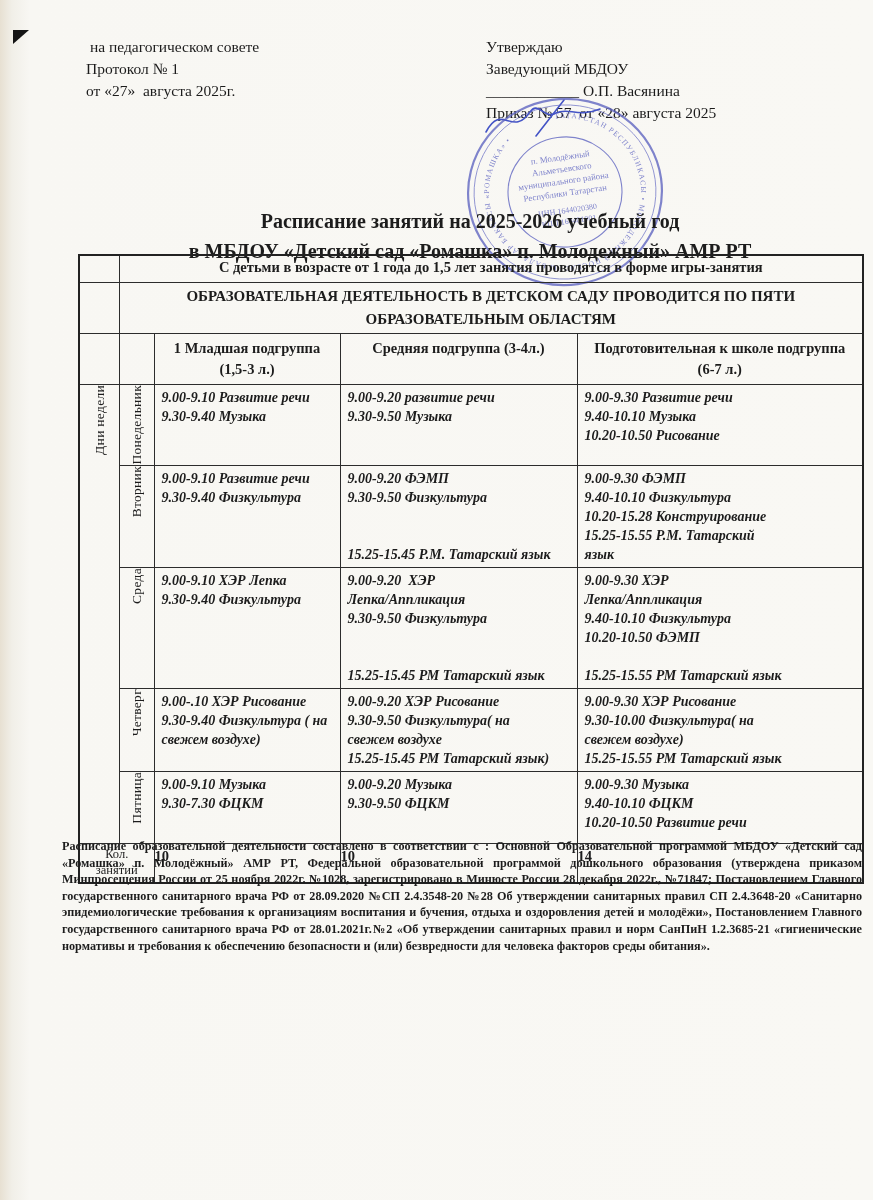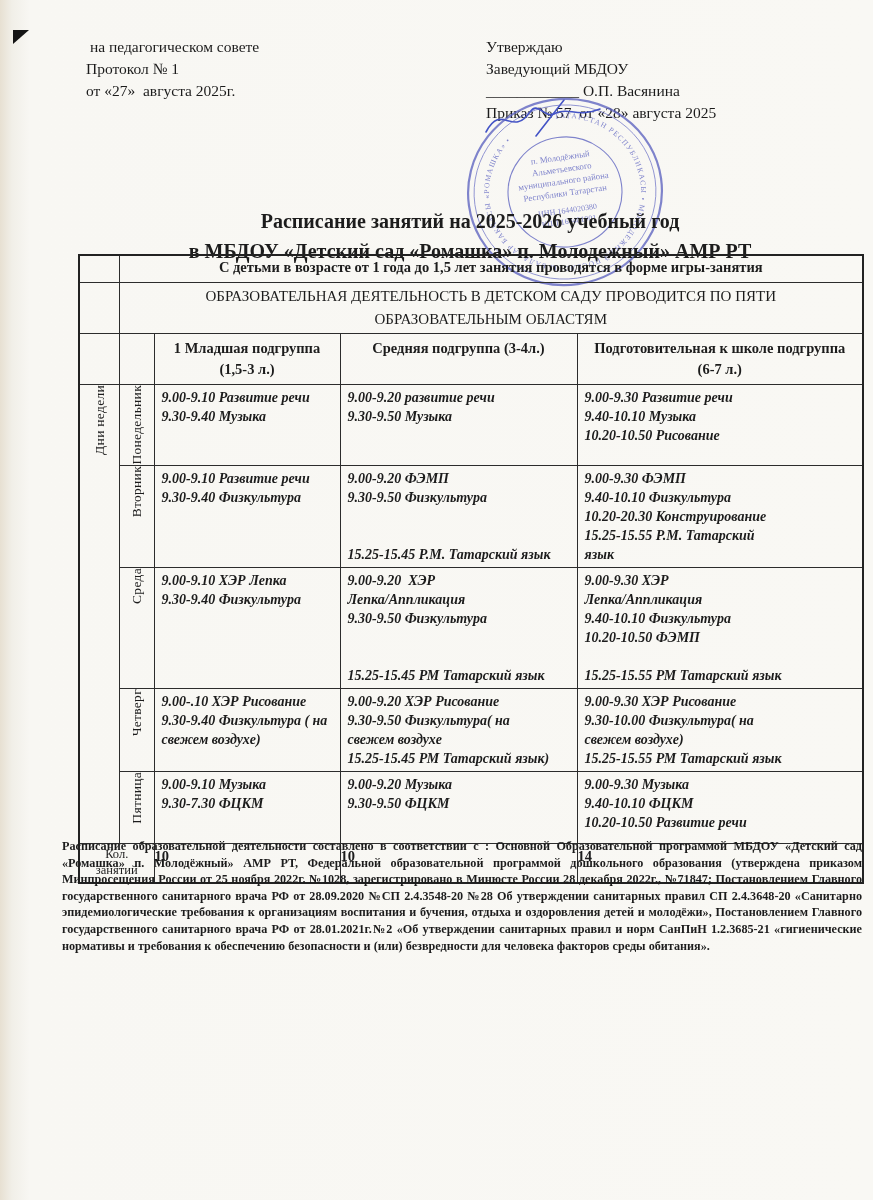--- a/index.html
+++ b/index.html
@@ -30,21 +30,21 @@
     border-collapse:collapse;table-layout:fixed;
     border:2px solid #222;
   }
   table.sched td{
     border:1.5px solid #2c2c2c;vertical-align:top;padding:0;
     overflow:hidden;
     margin-left:45px;
   }
   col.c0{width:40px}col.c1{width:35px}col.g1{width:186px}col.g2{width:237px}col.g3{width:286px}
   .banner1{font-weight:bold;font-size:14.5px;text-align:center;padding:3px 4px !important;}
-  .banner2{font-weight:normal;font-size:15px;text-align:center;line-height:1.55;padding:2px 30px !important;}
+  .banner2{font-weight:bold;font-size:15px;text-align:center;line-height:1.55;padding:2px 30px !important;}
   .ghead{font-weight:bold;font-size:14.5px;text-align:center;line-height:1.45;padding:4px 8px !important;vertical-align:top;}
   .cellwrap{padding:3px 4px 3px 7px;font-style:italic;}
   .cellwrap .ln{font-weight:bold;font-size:14px;line-height:19px;white-space:pre-wrap;}
   .vwrap{display:flex;height:100%;align-items:center;justify-content:center;}
   .vert{
     writing-mode:vertical-rl;transform:rotate(180deg);
     font-size:13.5px;letter-spacing:0.3px;line-height:15px;text-align:center;
   }
   tr.r-mon{height:70px}tr.r-tue{height:94px}tr.r-wed{height:110px}tr.r-thu{height:78px}tr.r-fri{height:72px}
   tr.r-tot{height:40px}tr.r-b1{height:27px}tr.r-b2{height:50px}tr.r-gh{height:40px}
@@ -185,21 +185,21 @@
               <div class="ln">9.30-9.50 Физкультура</div>
               <div class="ln">&nbsp;</div>
               <div class="ln">&nbsp;</div>
               <div class="ln">15.25-15.45 Р.М. Татарский язык</div>
             </div>
           </td>
         <td>
             <div class="cellwrap">
               <div class="ln">9.00-9.30 ФЭМП</div>
               <div class="ln">9.40-10.10 Физкультура</div>
-              <div class="ln">10.20-20.30 Конструирование</div>
+              <div class="ln">10.20-15.28 Конструирование</div>
               <div class="ln">15.25-15.55 Р.М. Татарский</div>
               <div class="ln">язык</div>
             </div>
           </td>
       </tr>
 
       <tr class="r-wed">
         <td>
           <div class="vwrap">
               <div class="vert">Среда</div>

